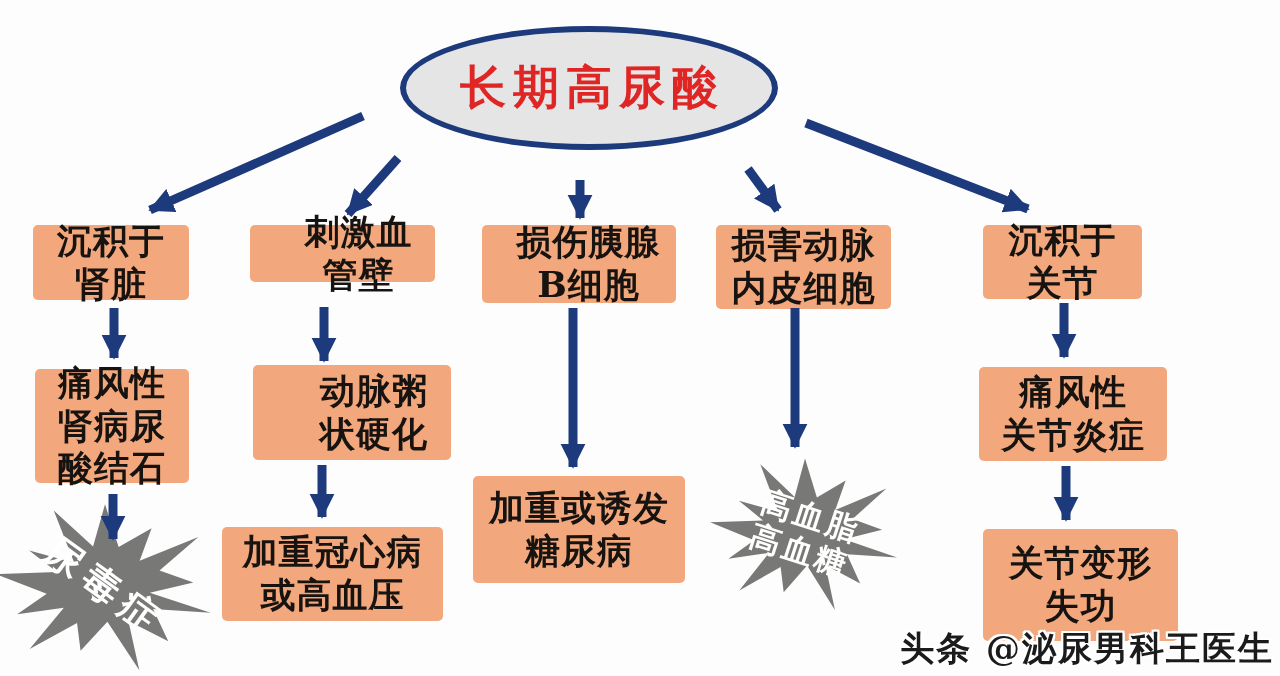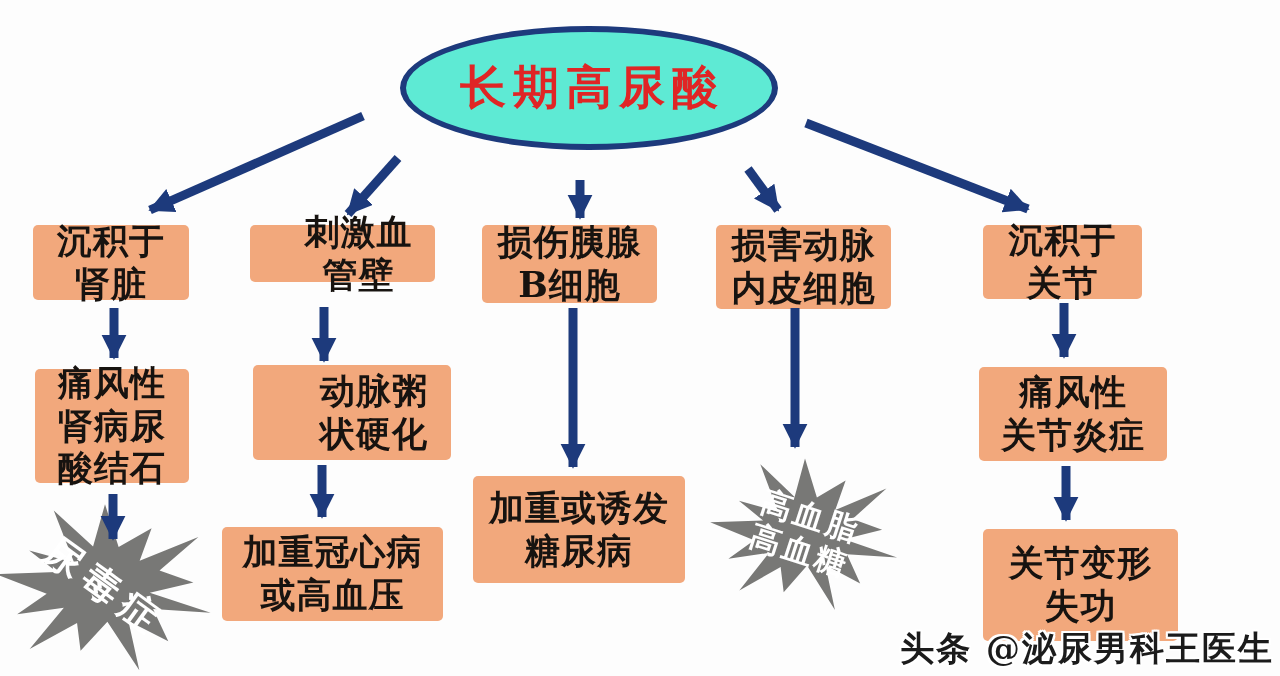--- a/index.html
+++ b/index.html
@@ -9,21 +9,21 @@
     font-family:"DejaVu Serif","Liberation Serif",serif;
   }
   .canvas{
     position:relative;width:1280px;height:676px;
     background:#fdfdfd;overflow:hidden;
   }
   
   .ellipse{
     position:absolute;left:400px;top:26px;width:378px;height:124px;
     border:6px solid #1d3a7c;border-radius:50%;
-    background:#5eead4;box-sizing:border-box;
+    background:#e5e5e5;box-sizing:border-box;
     display:flex;align-items:center;justify-content:center;
   }
   .ellipse-label{
     color:#e02525;font-size:46px;font-weight:bold;letter-spacing:7px;
     white-space:nowrap;padding-left:7px;
   }
   
   .node{
     position:absolute;background:#f2a87c;border-radius:5px;
     display:flex;align-items:center;justify-content:center;
@@ -75,21 +75,21 @@
     <div class="burst-label">尿毒症</div>
   </div>
 
   <div class="node" style="left:250px;top:225px;width:153px;height:57px;padding-left:32px;">刺激血
 管壁</div>
   <div class="node" style="left:253px;top:365px;width:154px;height:95px;padding-left:44px;">动脉粥
 状硬化</div>
   <div class="node" style="left:222px;top:527px;width:221px;height:94px;">加重冠心病
 或高血压</div>
 
-  <div class="node" style="left:482px;top:225px;width:175px;height:78px;">损伤胰腺
+  <div class="node" style="left:482px;top:225px;width:175px;height:78px;padding-left:19px;">损伤胰腺
 B细胞</div>
   <div class="node" style="left:473px;top:476px;width:212px;height:107px;">加重或诱发
 糖尿病</div>
 
   <div class="node" style="left:716px;top:225px;width:175px;height:84px;">损害动脉
 内皮细胞</div>
   <div class="burst burst-lipid" style="left:696px;top:451px;width:218px;height:166px;">
     <svg viewBox="-110 -110 220 220" preserveAspectRatio="none">
       <polygon class="star" fill="#787876" points="0.0,-100.0 12.0,-48.5 41.0,-71.0 30.5,-31.7 82.2,-60.4 48.0,-19.9 77.8,-5.5 39.4,6.8 92.9,31.1 42.3,26.7 55.7,65.5 20.6,41.2 30.2,100.6 2.1,41.9 -21.5,77.1 -24.6,43.6 -66.3,74.9 -36.2,25.0 -77.3,32.9 -51.3,8.3 -95.7,-15.5 -42.3,-18.0 -66.7,-44.1 -27.1,-29.4 -45.1,-92.6 -10.5,-48.9"></polygon>
     </svg>

